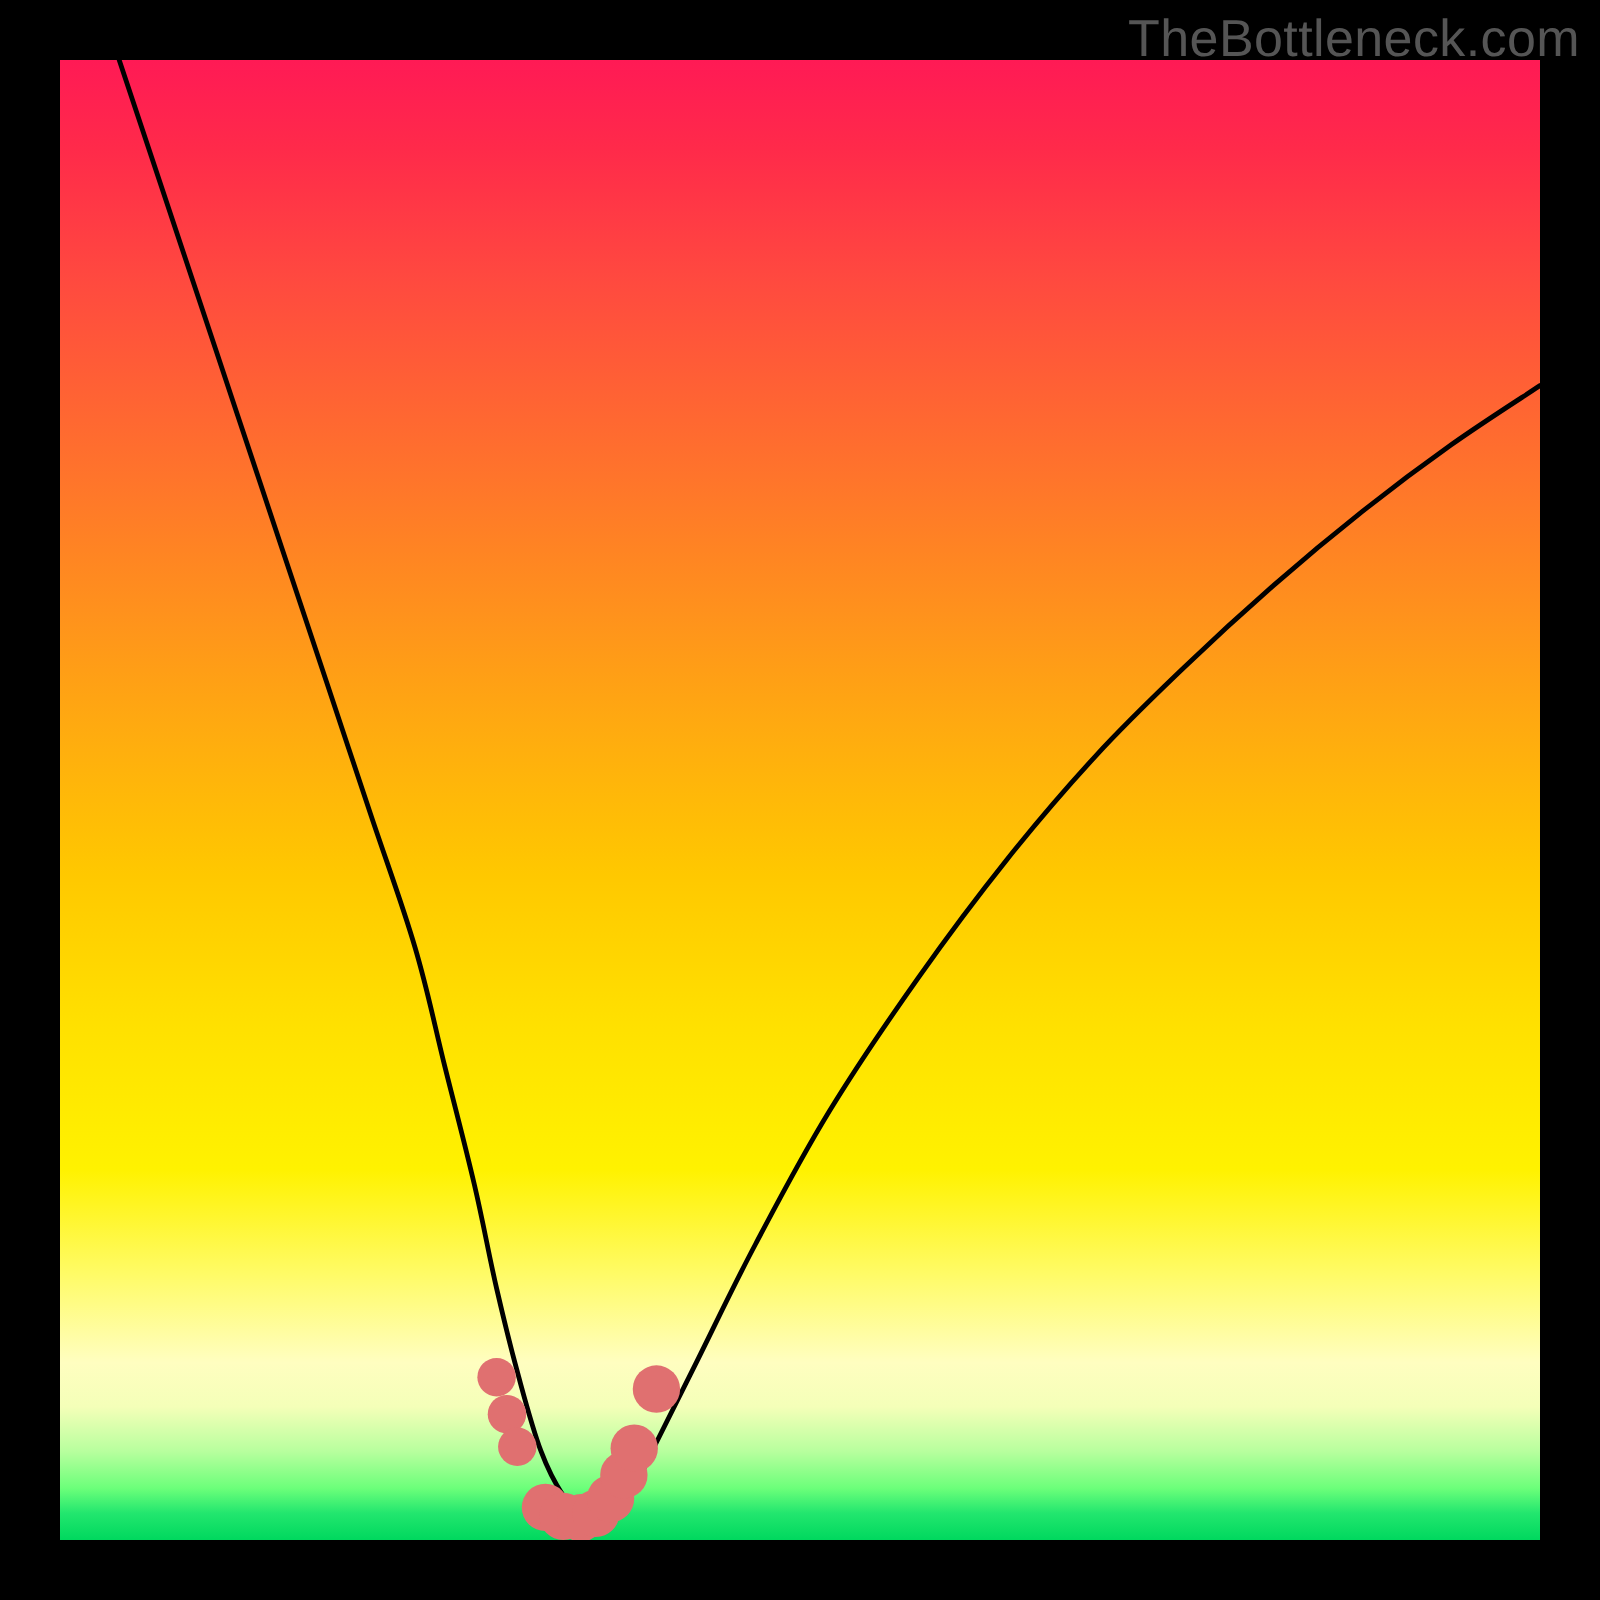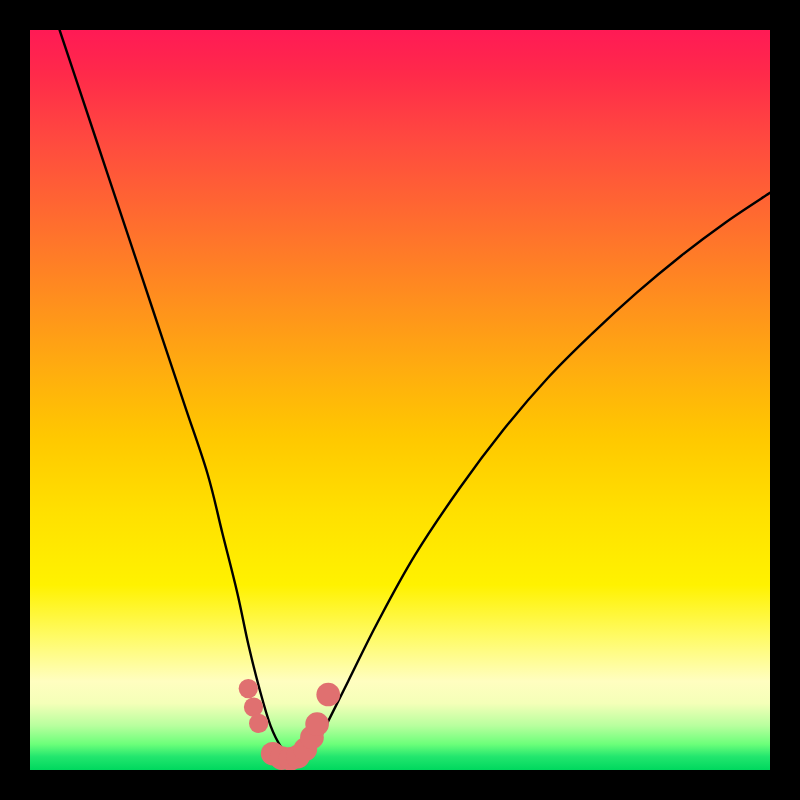--- a/index.html
+++ b/index.html
@@ -67,20 +67,21 @@
   }
   .marker {
     fill: #e07070;
     stroke: none;
   }
 </style>
 </head>
 <body>
 
 <div class="stage">
+  <div class="watermark">TheBottleneck.com</div>
 
   <div class="plot">
     <div class="gradient-fill"></div>
     <svg class="curves" viewBox="0 0 740 740" preserveAspectRatio="none">
       <path id="curve-path" fill="none" stroke="#000" stroke-width="2.4" stroke-linecap="round" d="M 29.60 0.00 C 32.26 7.99, 37.74 24.42, 44.40 44.40 C 51.06 64.38, 58.61 87.02, 66.60 111.00 C 74.59 134.98, 80.81 153.62, 88.80 177.60 C 96.79 201.58, 103.01 220.22, 111.00 244.20 C 118.99 268.18, 125.21 286.82, 133.20 310.80 C 141.19 334.78, 147.41 353.42, 155.40 377.40 C 163.39 401.38, 170.94 421.36, 177.60 444.00 C 184.26 466.64, 187.07 481.89, 192.40 503.20 C 197.73 524.51, 202.54 542.42, 207.20 562.40 C 211.86 582.38, 214.30 596.88, 218.30 614.20 C 222.30 631.52, 225.40 643.95, 229.40 658.60 C 233.40 673.25, 236.50 684.94, 240.50 695.60 C 244.50 706.26, 247.60 711.81, 251.60 717.80 C 255.60 723.79, 258.70 726.90, 262.70 728.90 C 266.70 730.90, 269.80 730.90, 273.80 728.90 C 277.80 726.90, 280.90 723.79, 284.90 717.80 C 288.90 711.81, 290.01 707.59, 296.00 695.60 C 301.99 683.61, 308.88 669.85, 318.20 651.20 C 327.52 632.55, 335.81 614.64, 347.80 592.00 C 359.79 569.36, 370.15 549.38, 384.80 525.40 C 399.45 501.42, 413.22 481.44, 429.20 458.80 C 445.18 436.16, 457.62 419.58, 473.60 399.60 C 489.58 379.62, 502.02 365.12, 518.00 347.80 C 533.98 330.48, 546.42 318.72, 562.40 303.40 C 578.38 288.08, 590.82 276.69, 606.80 262.70 C 622.78 248.71, 635.22 238.35, 651.20 225.70 C 667.18 213.05, 679.62 203.72, 695.60 192.40 C 711.58 181.08, 732.01 168.13, 740.00 162.80"></path>
       <g id="marker-group">
           <circle cx="218.30" cy="658.60" r="9.62" class="marker"></circle>
           <circle cx="223.48" cy="677.10" r="9.62" class="marker"></circle>
           <circle cx="228.66" cy="693.38" r="9.62" class="marker"></circle>
           <circle cx="242.72" cy="723.72" r="11.84" class="marker"></circle>

